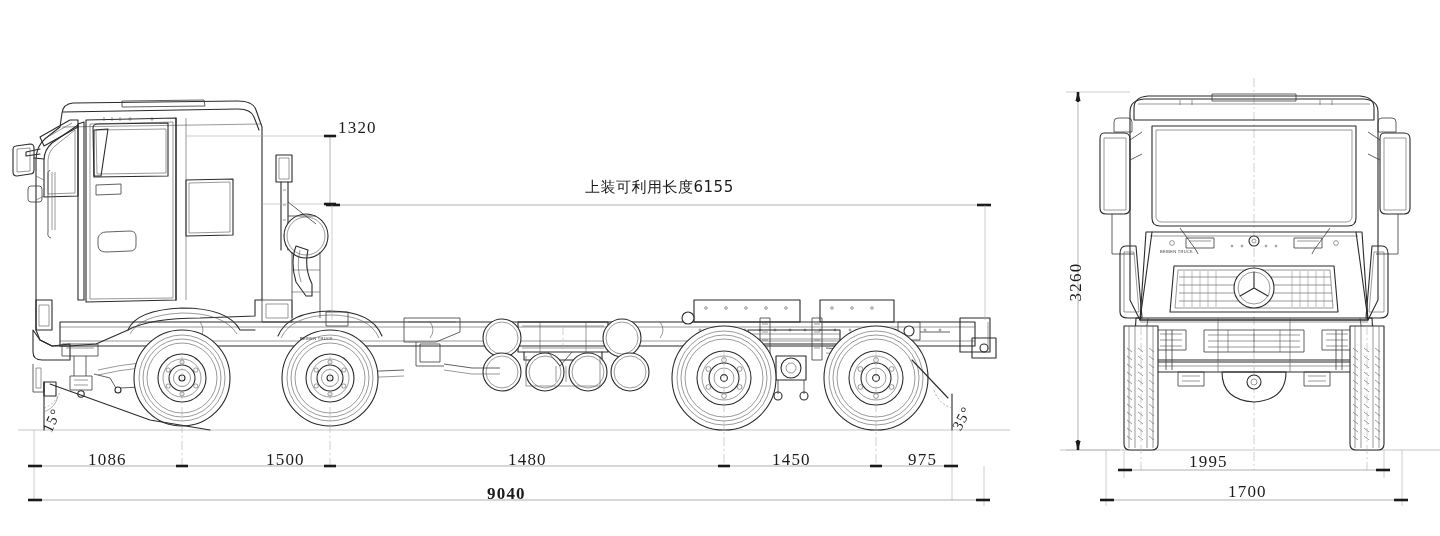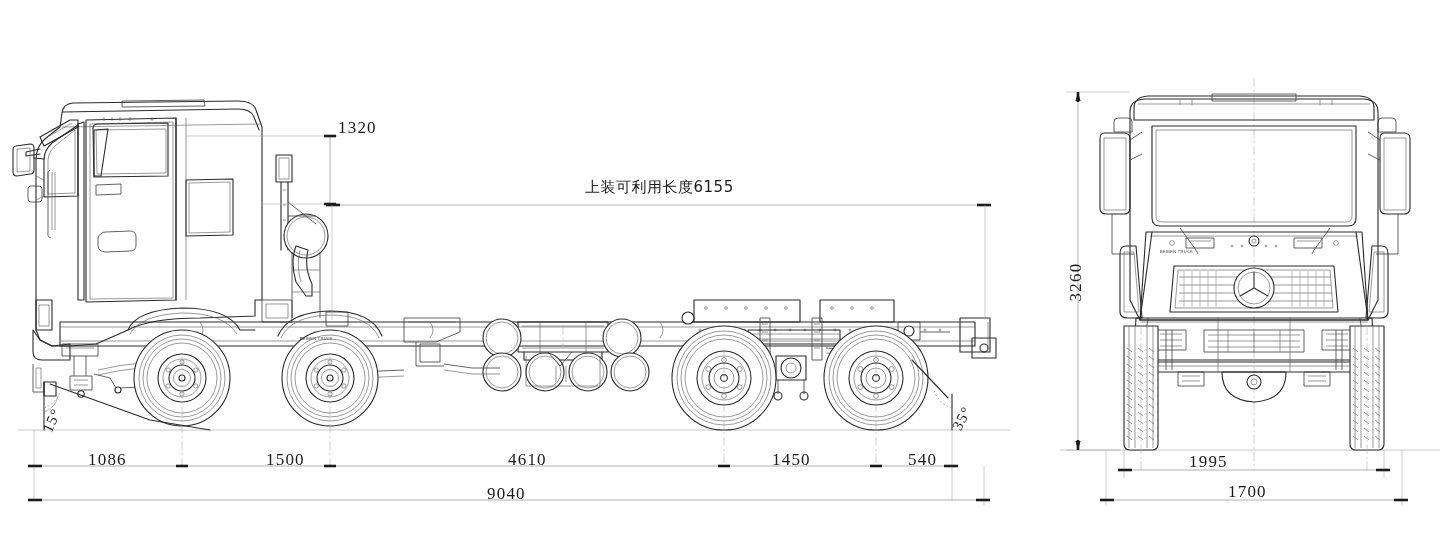--- a/index.html
+++ b/index.html
@@ -631,25 +631,25 @@
   <div class="dimtext" style="left:338px; top:118px;">1320</div>
 
   <div class="dimtext cn" style="left:585px; top:178px;">上装可利用长度6155</div>
 
   <div class="dimtext rot-ang" style="left:40px; top:412px;">15°</div>
 
   <div class="dimtext rot-ang2" style="left:950px; top:410px;">35°</div>
 
   <div class="dimtext" style="left:88px; top:450px;">1086</div>
   <div class="dimtext" style="left:238px; top:450px;margin-left:28px;">1500</div>
-  <div class="dimtext" style="left:508px; top:450px;">4610</div>
+  <div class="dimtext" style="left:508px; top:450px;">1480</div>
   <div class="dimtext" style="left:772px; top:450px;">1450</div>
-  <div class="dimtext" style="left:908px; top:450px;">540</div>
-
-  <div class="dimtext" style="left:487px; top:484px;">9040</div>
+  <div class="dimtext" style="left:908px; top:450px;">975</div>
+
+  <div class="dimtext" style="left:487px; top:484px;font-weight:bold;">9040</div>
 
   <div class="logo-text" style="left:300px; top:336px;">BEIBEN TRUCK</div>
 
   <div class="dimtext vert" style="left:1046px; top:272px; width:60px; text-align:center;">3260</div>
 
   <div class="dimtext" style="left:1189px; top:452px;">1995</div>
 
   <div class="dimtext" style="left:1228px; top:482px;">1700</div>
 
   <div class="logo-text" style="left:1160px; top:249px;">BEIBEN TRUCK</div>

